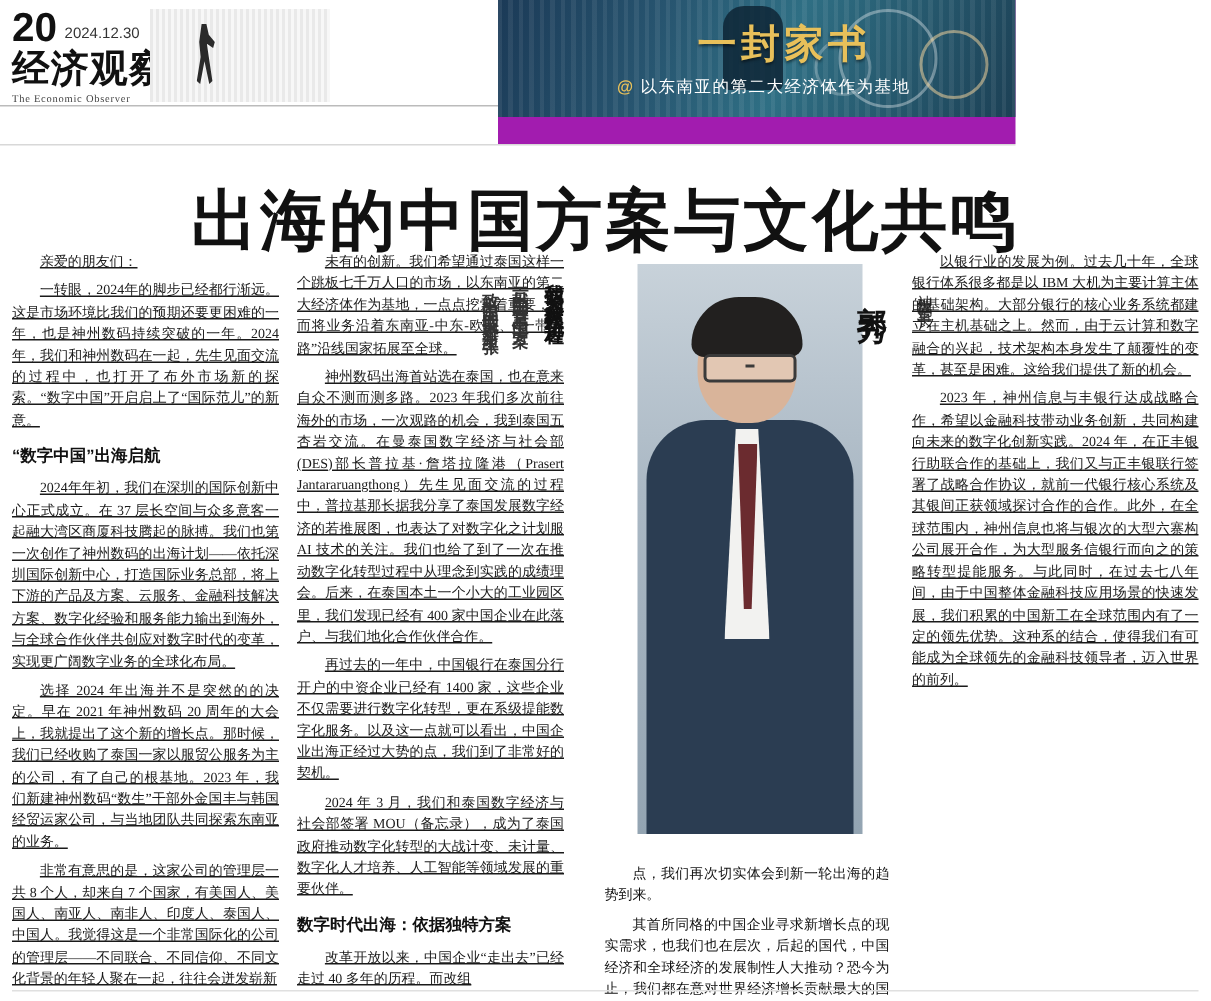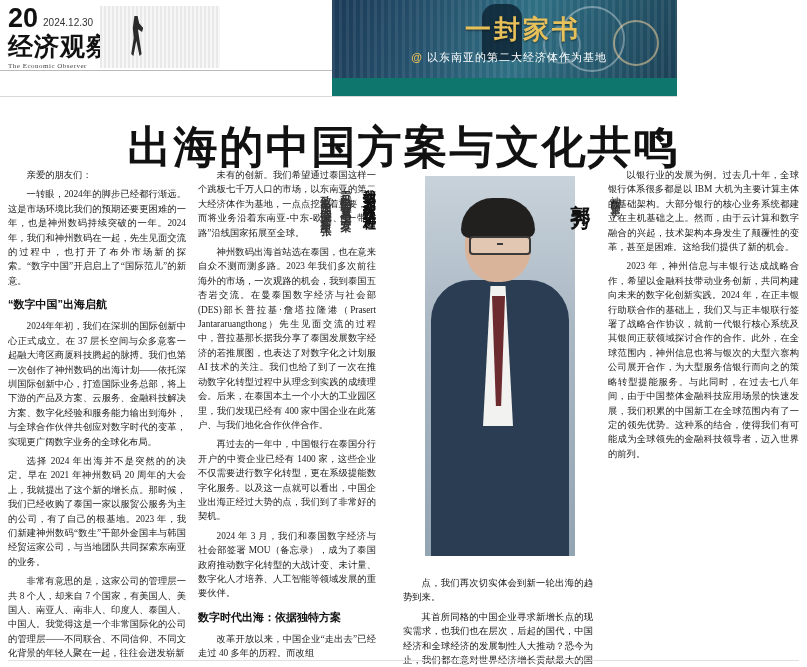--- a/index.html
+++ b/index.html
@@ -18,21 +18,21 @@
   .editors{position:absolute;left:8px;top:74px;font-family:"Liberation Sans",sans-serif;font-size:9.5px;color:#222;}
   .editors span{margin-right:12px;}
 
   
   .runner{position:absolute;left:100px;top:6px;width:120px;height:62px;background:
      repeating-linear-gradient(90deg,#e9e9e9 0 2px,#f7f7f7 2px 4px);}
   .runner:after{content:"";position:absolute;left:28px;top:10px;width:16px;height:40px;background:#2b2b2b;
      clip-path:polygon(40% 0,60% 0,70% 18%,95% 30%,88% 40%,62% 33%,70% 55%,85% 95%,72% 100%,52% 62%,34% 100%,20% 95%,36% 55%,30% 30%);}
 
   
-  .mast-right{position:absolute;right:0;top:0;width:345px;height:96px;background:#0f766e;}
+  .mast-right{position:absolute;right:0;top:0;width:345px;height:96px;background:#a21caf;}
   .banner-img{position:absolute;right:0;top:0;width:345px;height:78px;
      background:linear-gradient(110deg,#1b3a57 0%,#27546f 30%,#2f6f84 55%,#1c4055 100%);}
   .banner-img:before{content:"";position:absolute;left:0;top:0;width:100%;height:100%;
      background:repeating-linear-gradient(90deg,rgba(255,255,255,.07) 0 3px,rgba(0,0,0,0) 3px 7px);}
   .ring{position:absolute;border-radius:50%;border:2px solid rgba(255,255,255,.35);}
   .r1{right:52px;top:6px;width:62px;height:62px;}
   .r2{right:18px;top:20px;width:42px;height:42px;border-color:rgba(255,220,160,.5);}
   .r3{right:96px;top:26px;width:34px;height:34px;border-color:rgba(255,255,255,.25);}
   .silhouette{position:absolute;left:150px;top:4px;width:40px;height:56px;background:#0e2636;border-radius:14px 14px 4px 4px;opacity:.85;}
   .banner-title{position:absolute;right:96px;top:12px;font-family:"Liberation Serif",serif;font-size:26px;font-weight:bold;color:#e8c05a;letter-spacing:3px;text-shadow:0 1px 2px rgba(0,0,0,.5);}
@@ -42,21 +42,21 @@
   
   .headline{position:absolute;left:0;top:118px;width:807px;text-align:center;
      font-family:"Liberation Serif",serif;font-size:44px;font-weight:bold;letter-spacing:2px;color:#111;}
 
   
   .body{position:absolute;left:8px;top:168px;width:791px;height:492px;}
   .col{position:absolute;top:0;width:178px;font-size:9.3px;line-height:1.55;text-align:justify;color:#1a1a1a;}
   .c1{left:0;}
   .c2{left:190px;}
   .c3{left:600px;width:191px;}
-  .col p{margin:0 0 5px 0;text-indent:2em;}
+  .col p{margin:0 0 5px 0;text-indent:2em;text-decoration:underline;}
   .sub-h{font-family:"Liberation Sans",sans-serif;font-size:11px;font-weight:bold;text-align:left;margin:8px 0 6px;text-indent:0;color:#111;}
 
   
   .photo-wrap{position:absolute;left:395px;top:0;width:190px;height:400px;}
   .photo{position:absolute;left:22px;top:8px;width:150px;height:380px;
     background:linear-gradient(180deg,#c8d2da 0%,#aab8c4 40%,#93a4b2 100%);overflow:hidden;}
   .ph-head{position:absolute;left:40px;top:30px;width:66px;height:76px;border-radius:50% 50% 45% 45%;background:#d9b49a;}
   .ph-hair{position:absolute;left:36px;top:22px;width:74px;height:40px;border-radius:38px 38px 10px 10px;background:#22201f;}
   .ph-glass{position:absolute;left:44px;top:60px;width:58px;height:15px;border:2px solid #3a3a3a;border-radius:4px;background:rgba(255,255,255,.25);}
   .ph-glass:after{content:"";position:absolute;left:26px;top:5px;width:6px;height:2px;background:#3a3a3a;}

